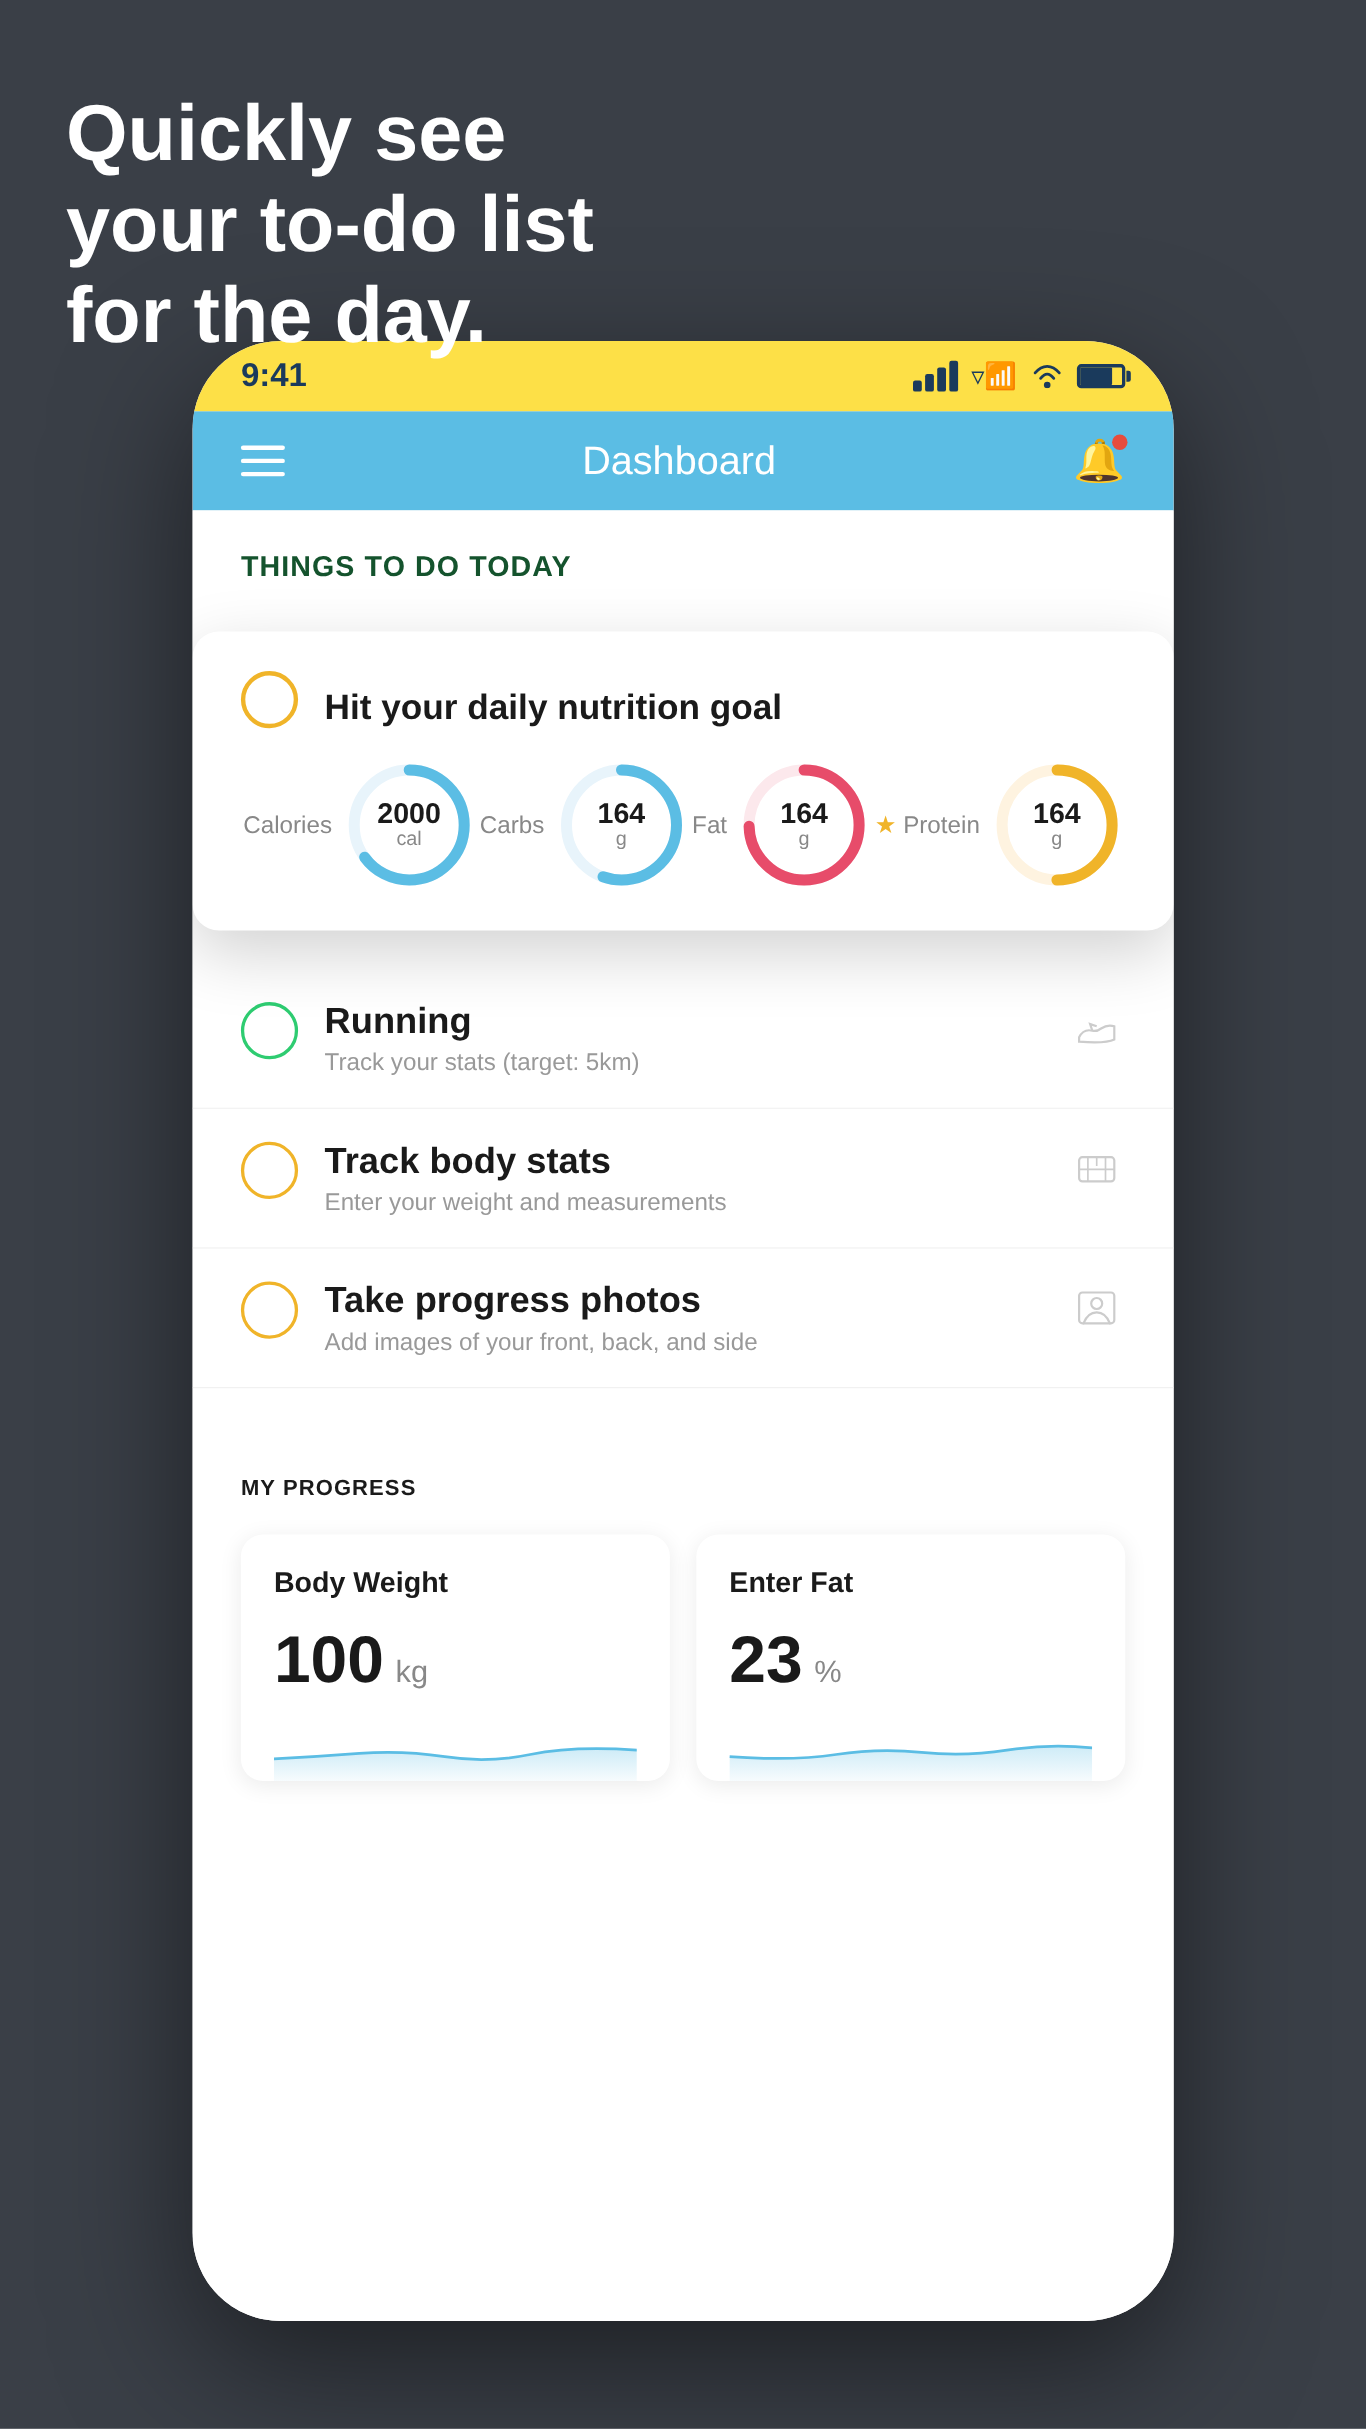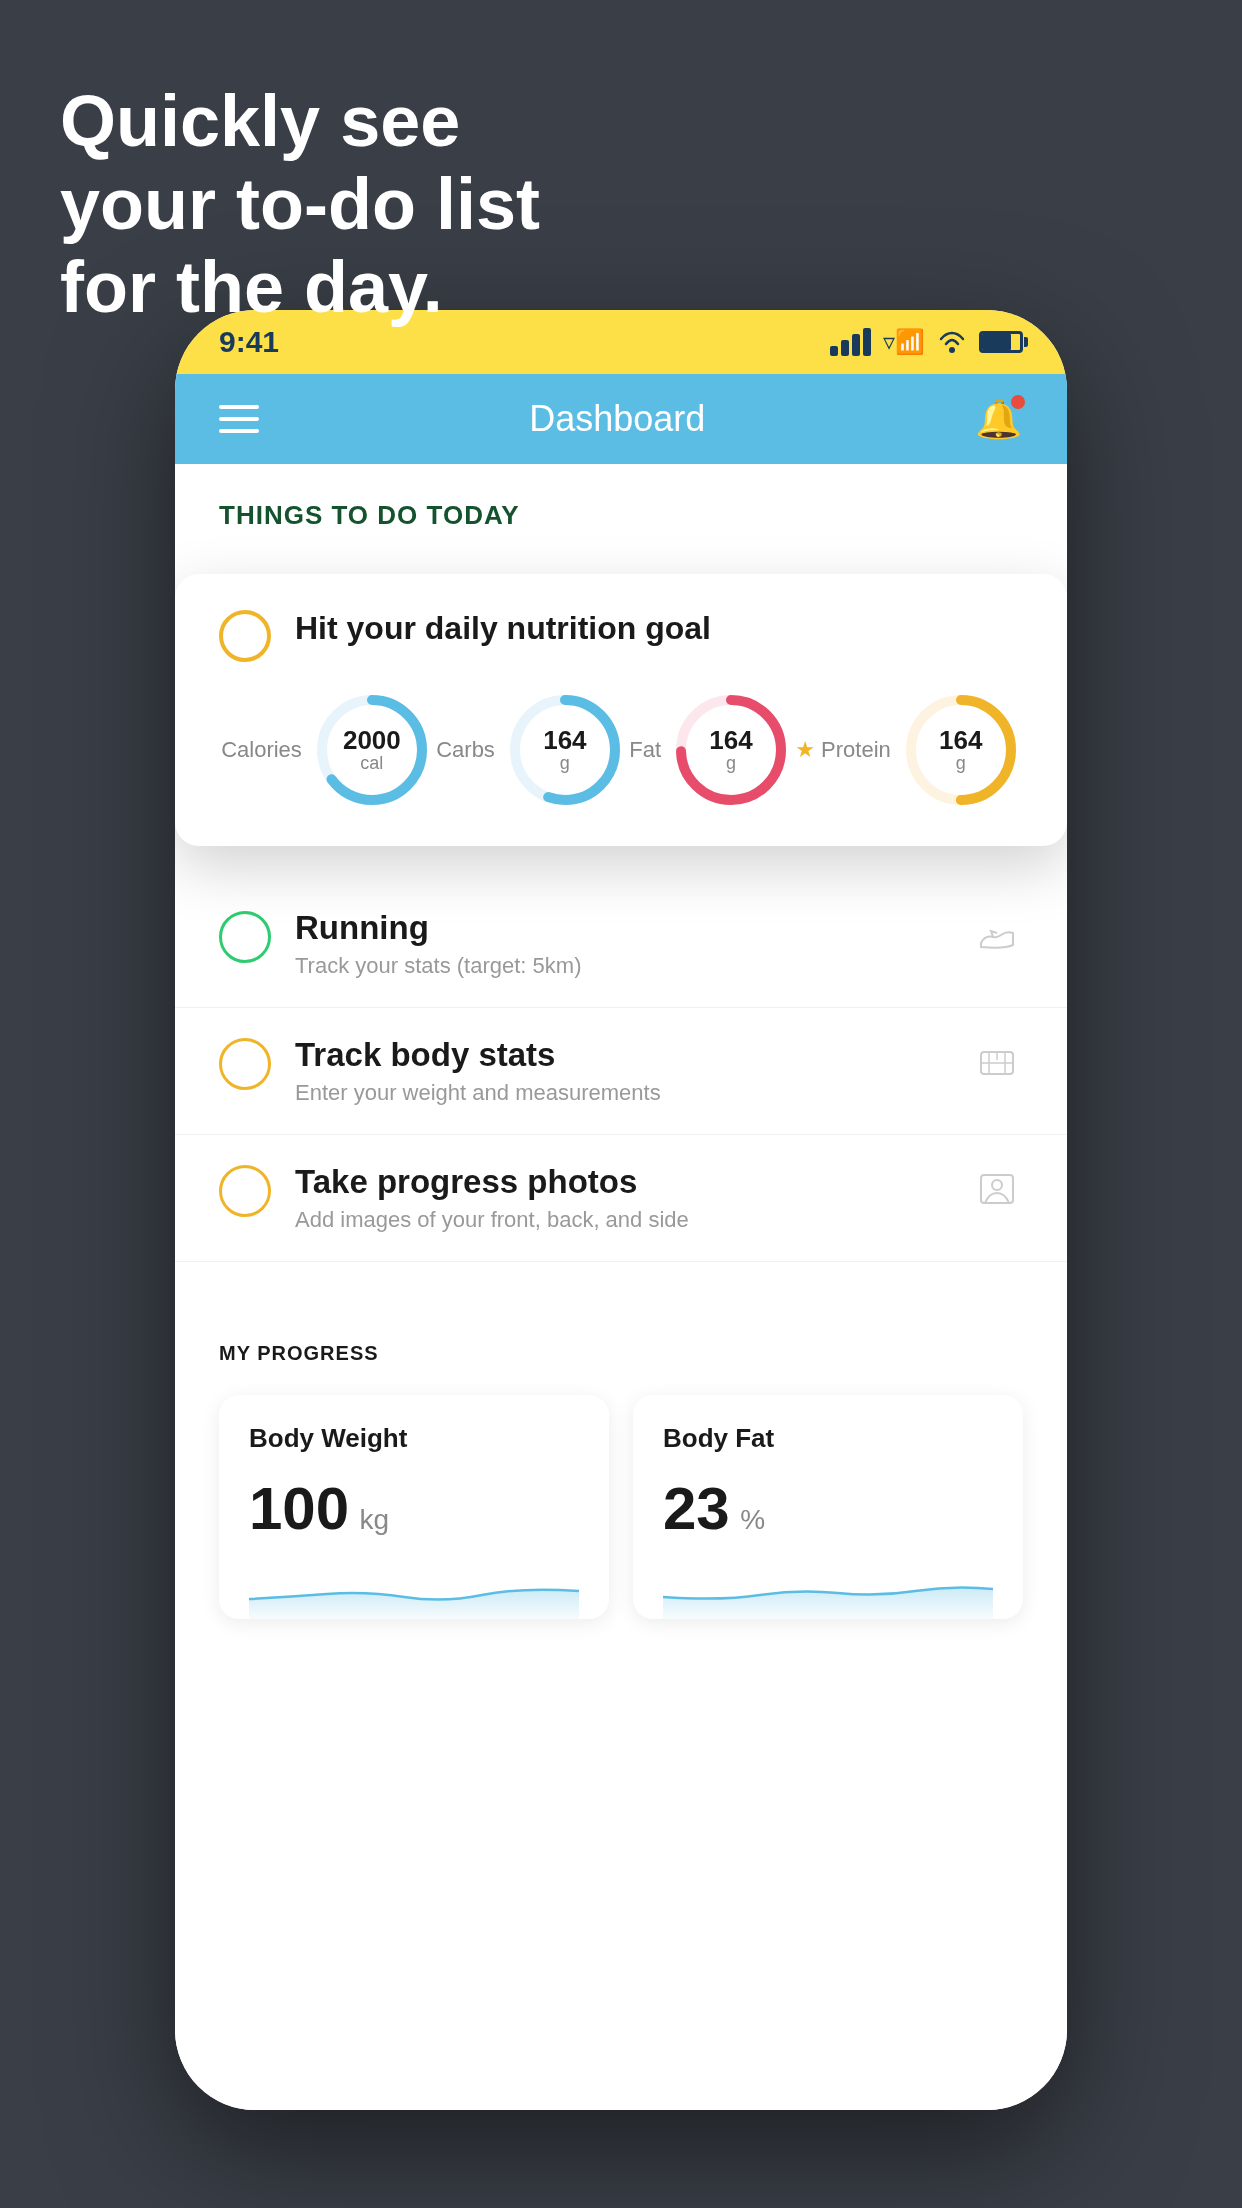--- a/index.html
+++ b/index.html
@@ -180,21 +180,21 @@
       background: white;
       border-radius: 24px;
       padding: 36px 44px;
       box-shadow: 0 20px 60px rgba(0,0,0,0.18);
       z-index: 10;
       margin: 0 20px;
     }
 
     .featured-card-header {
       display: flex;
-      align-items: flex-start;
+      align-items: flex-end;
       gap: 24px;
       margin-bottom: 28px;
     }
 
     .circle-check {
       width: 52px;
       height: 52px;
       border-radius: 50%;
       border: 4px solid;
       flex-shrink: 0;
@@ -563,21 +563,21 @@
                   <stop offset="100%" stop-color="#5bbde4" stop-opacity="0.05"></stop>
                 </linearGradient>
               </defs>
               <path d="M0 40 Q40 38 80 35 Q120 32 160 38 Q200 44 240 36 Q280 28 340 32 L340 60 L0 60 Z" fill="url(#chartGrad1)"></path>
               <path d="M0 40 Q40 38 80 35 Q120 32 160 38 Q200 44 240 36 Q280 28 340 32" stroke="#5bbde4" stroke-width="2.5" fill="none"></path>
             </svg>
           </div>
         </div>
 
         <div class="progress-card">
-          <div class="progress-card-title">Body Fat</div>
+          <div class="progress-card-title">Enter Fat</div>
           <div>
             <span class="progress-value">23</span>
             <span class="progress-unit">%</span>
           </div>
           <div class="progress-chart">
             <svg width="100%" height="60" viewBox="0 0 340 60" preserveAspectRatio="none">
               <defs>
                 <linearGradient id="chartGrad2" x1="0" y1="0" x2="0" y2="1">
                   <stop offset="0%" stop-color="#5bbde4" stop-opacity="0.3"></stop>
                   <stop offset="100%" stop-color="#5bbde4" stop-opacity="0.05"></stop>

